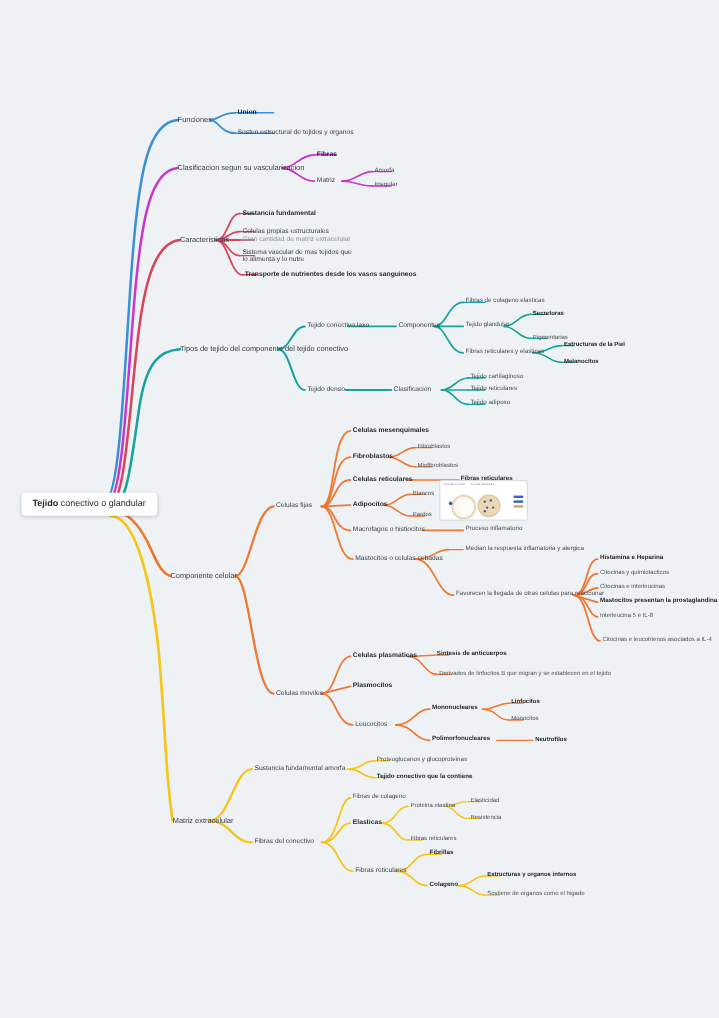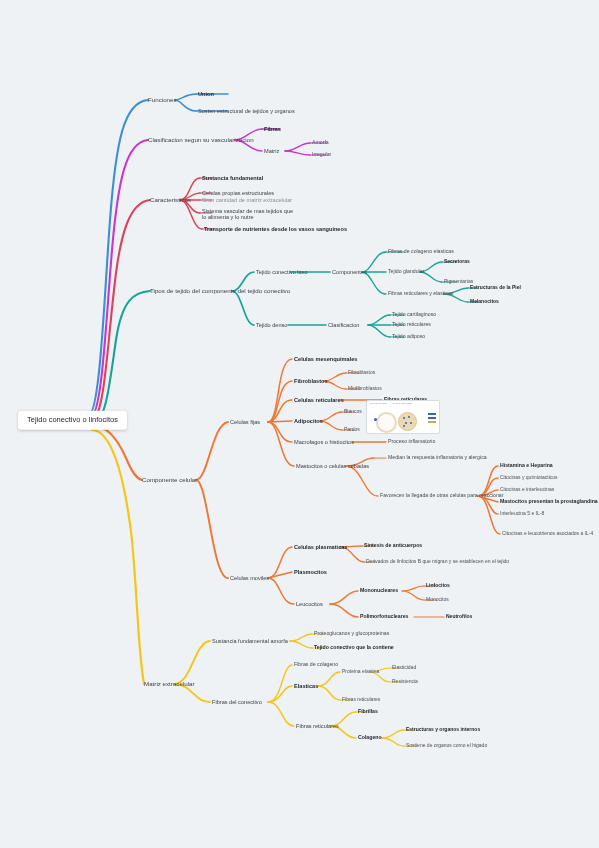--- a/index.html
+++ b/index.html
@@ -20,21 +20,21 @@
   }
   .node.root{
     background:#ffffff;
     border-radius:3px;
     padding:5px 9px;
     box-shadow:0 1px 3px rgba(0,0,0,.18);
     font-size:7.5px;
     color:#1d2228;
     transform:translateY(-50%);
   }
-  .node.root b{font-weight:normal;}
+  .node.root b{font-weight:bold;}
   .lvl1{font-size:6.2px;color:#3b4149;}
   .lvl2{font-size:5.6px;color:#3b4149;}
   .lvl3{font-size:5.2px;color:#454b53;}
   .lvl4{font-size:5px;color:#4a5058;}
   .bold{font-weight:bold;color:#1d2228;}
   .wrapnode{white-space:normal;width:86px;}
   .thumb{
     position:absolute;
     width:72px;height:32px;
     background:#ffffff;
@@ -202,21 +202,21 @@
         <path d="M356,712 L368,712" stroke-width="1.2"></path>
         <path d="M382,738 C394,738 394,730 404,730" stroke-width="1.3"></path>
         <path d="M382,738 C394,738 394,746 404,746" stroke-width="1.3"></path>
         <path d="M404,730 L416,730" stroke-width="1.1"></path>
         <path d="M404,746 L416,746" stroke-width="1.1"></path>
       </g>
     </g>
   </svg>
 
   <div class="node root" style="left:18px;top:420px;">
-    <b>Tejido</b><span> conectivo o linfocitos</span>
+    <b>Tejido</b><span> conectivo o glandular</span>
   </div>
 
   <div class="node lvl1" style="left:148px;top:100px;"><span>Funciones</span></div>
   <div class="node lvl2 bold" style="left:198px;top:94px;"><span>Union</span></div>
   <div class="node lvl2" style="left:198px;top:111px;"><span>Sosten estructural de tejidos y organos</span></div>
 
   <div class="node lvl1" style="left:148px;top:140px;"><span>Clasificacion segun su vascularizacion</span></div>
   <div class="node lvl2 bold" style="left:264px;top:129px;"><span>Fibras</span></div>
   <div class="node lvl2" style="left:264px;top:151px;"><span>Matriz</span></div>
   <div class="node lvl3" style="left:312px;top:143px;"><span>Amorfa</span></div>

